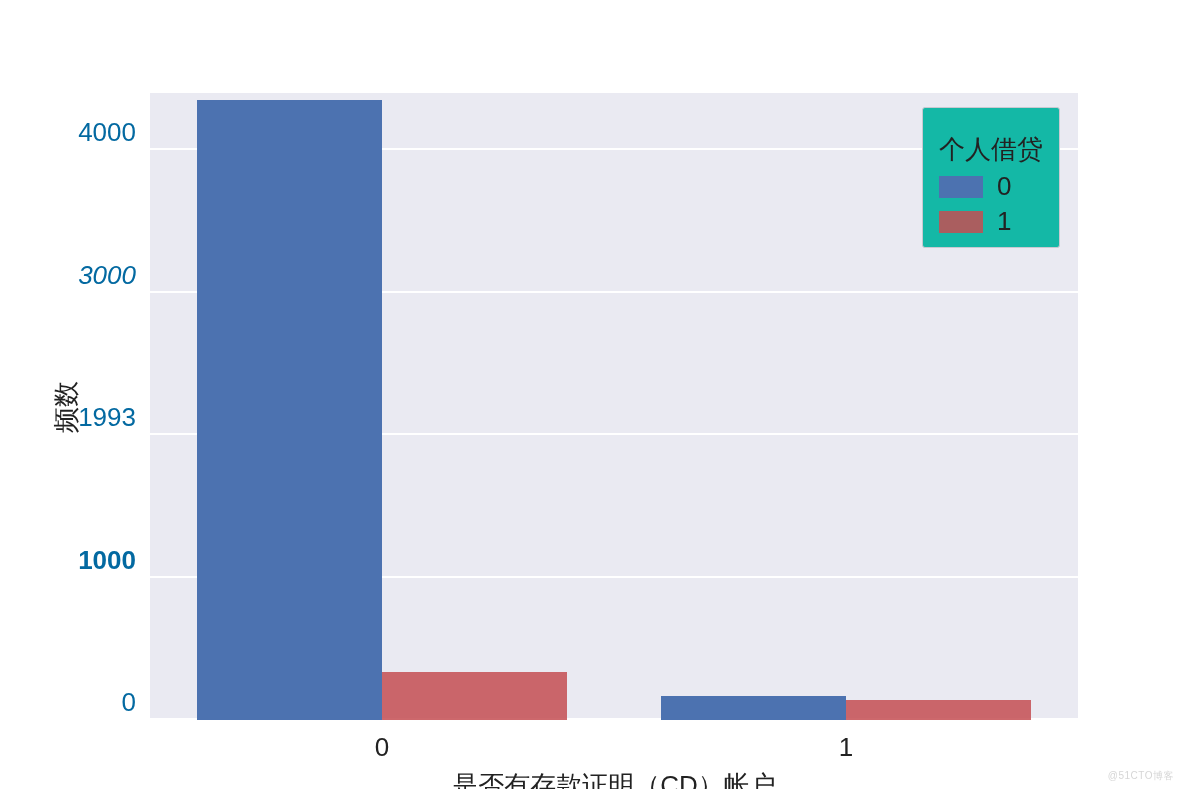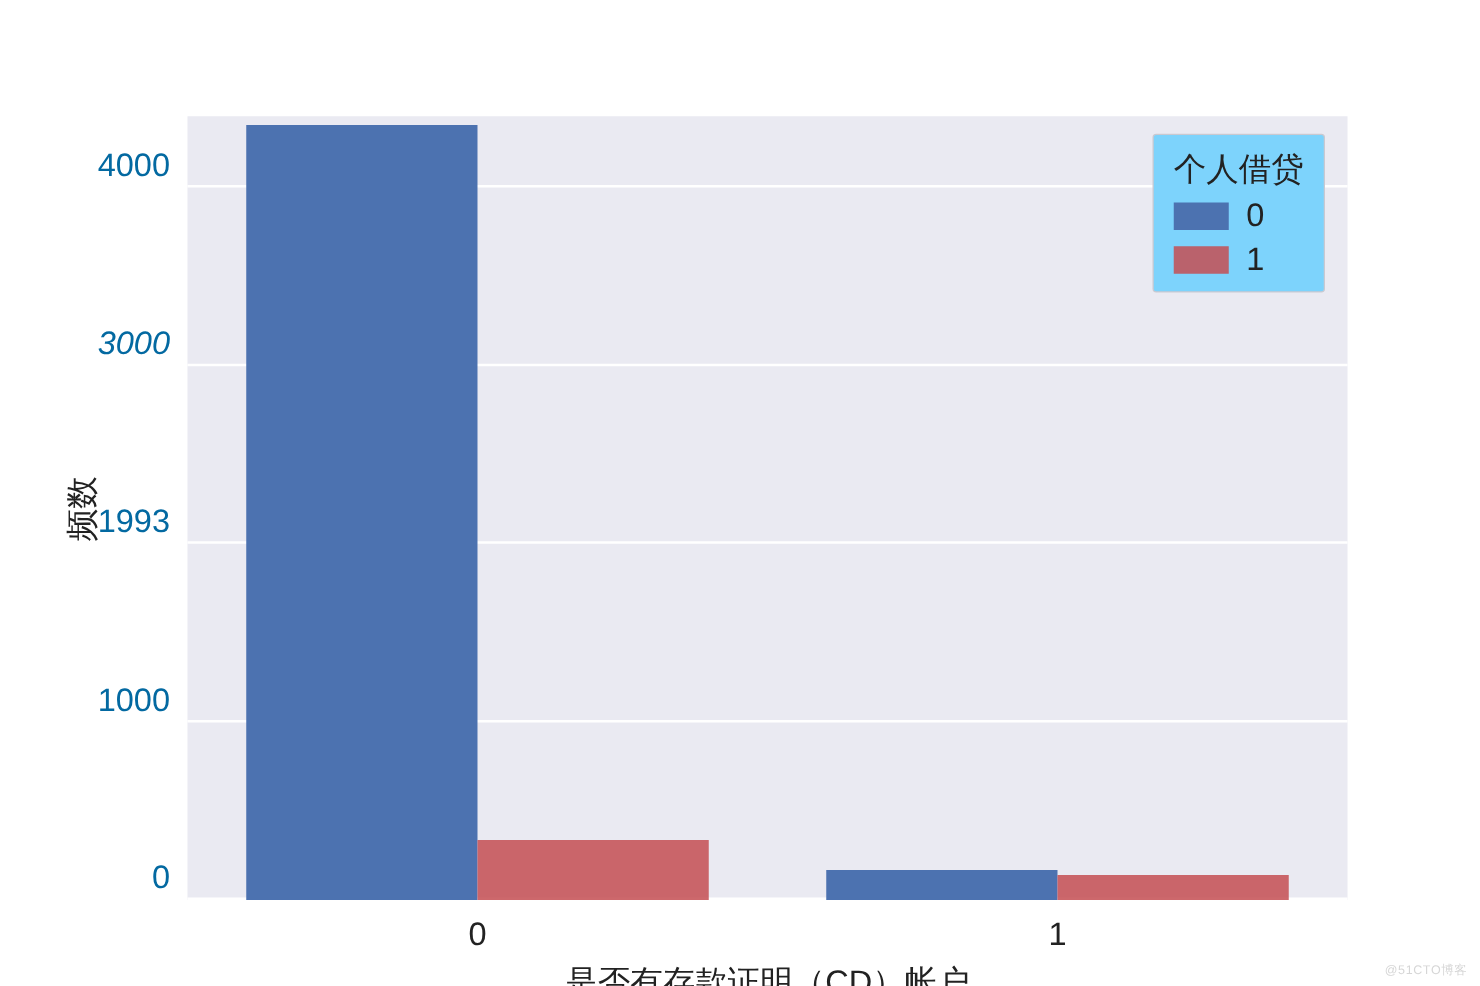--- a/index.html
+++ b/index.html
@@ -75,24 +75,24 @@
   .bar {
     position: absolute;
     bottom: 0;
   }
   .bar.blue { background: #4c72b0; }
   .bar.red  { background: #c44e52; opacity: 0.85; }
   .legend {
     position: absolute;
     right: 18px;
     top: 14px;
-    background: #7dd3fc;
+    background: #14b8a6;
     border: 1.5px solid #c9c9d1;
     border-radius: 3px;
-    padding: 10px 16px 10px 16px;
+    padding: 24px 16px 10px 16px;
   }
   .legend-title {
     font-size: 26px;
     color: #222;
     margin-bottom: 4px;
     text-align: center;
   }
   .legend-row {
     display: flex;
     align-items: center;
@@ -124,21 +124,21 @@
 <div class="chart-container">
   <div class="plot-area">
 
     <div class="grid-line-h" style="bottom:0px;"></div>
     <div class="grid-line-h" style="bottom:142.5px;"></div>
     <div class="grid-line-h" style="bottom:285px;"></div>
     <div class="grid-line-h" style="bottom:427.5px;"></div>
     <div class="grid-line-h" style="bottom:570px;"></div>
 
     <span class="y-tick-label" style="bottom:-13px;">0</span>
-    <span class="y-tick-label" style="bottom:129.5px;">1000</span>
+    <span class="y-tick-label" style="bottom:129.5px;font-weight:bold;">1000</span>
     <span class="y-tick-label" style="bottom:272px;">1993</span>
     <span class="y-tick-label" style="bottom:414.5px;font-style:italic;">3000</span>
     <span class="y-tick-label" style="bottom:557px;">4000</span>
 
     <span class="x-tick-label" style="left:232px;">0</span>
     <span class="x-tick-label" style="left:696px;">1</span>
 
     <span class="x-axis-label">是否有存款证明（CD）帐户</span>
     <span class="y-axis-label">频数</span>
 

